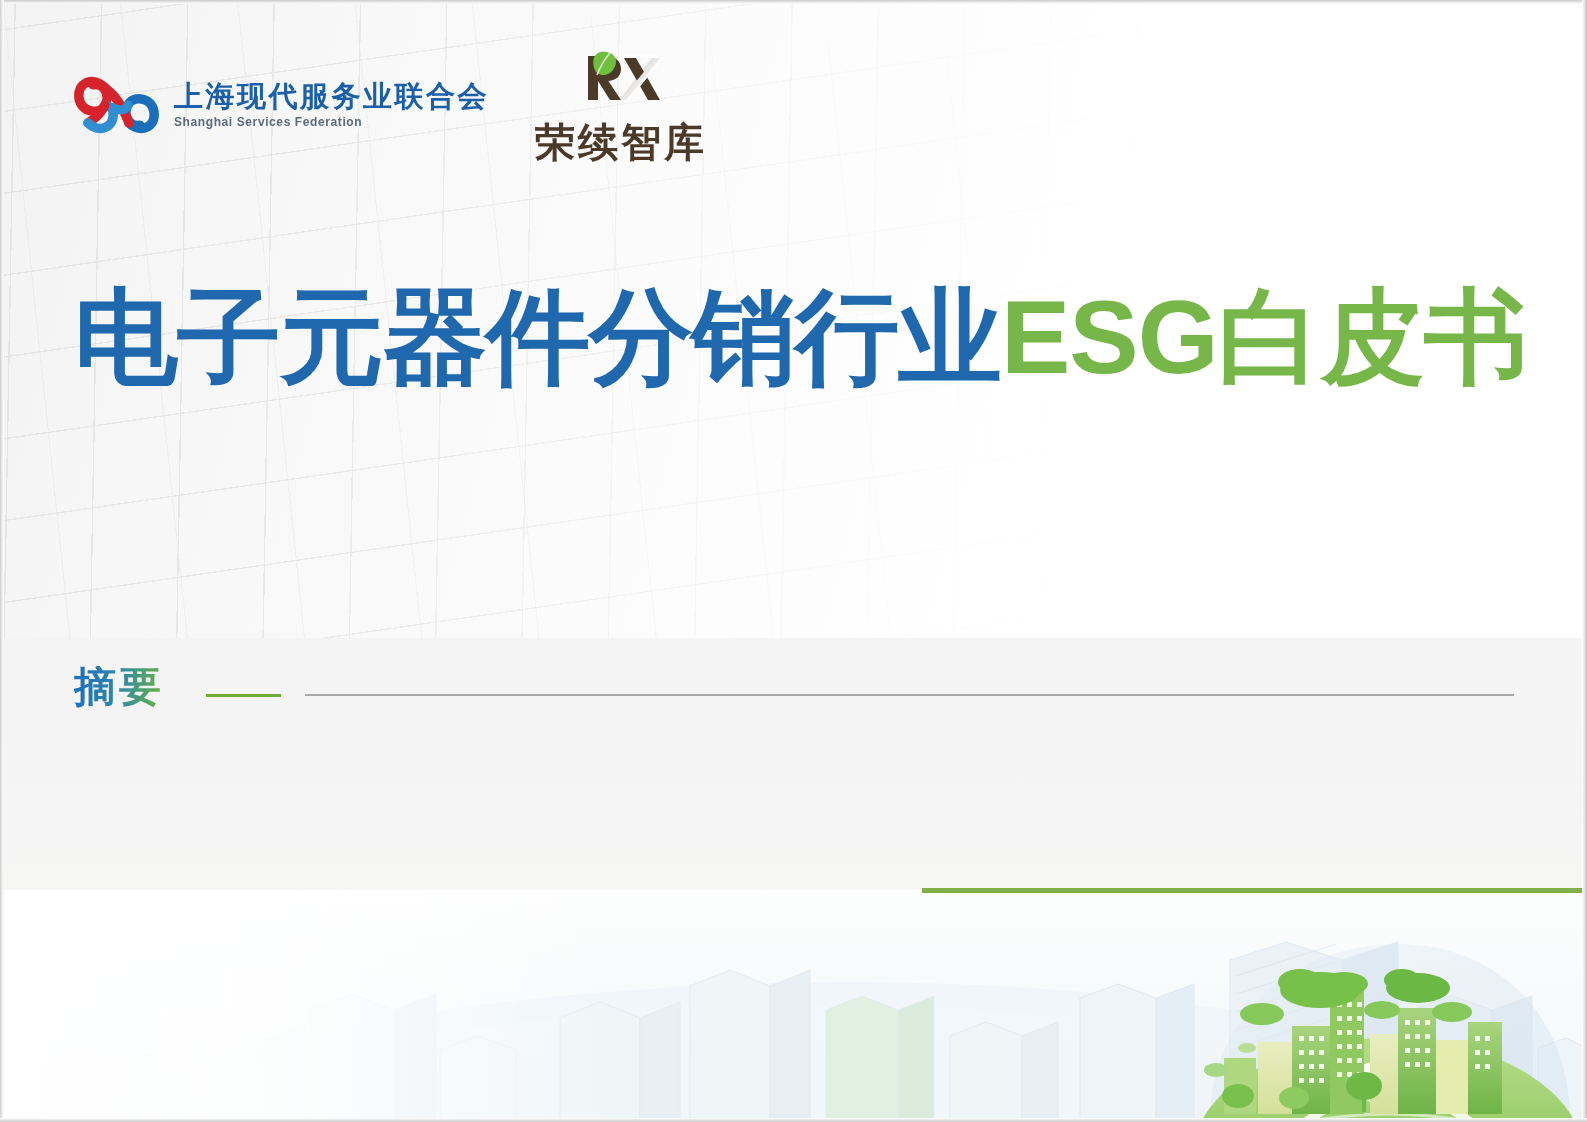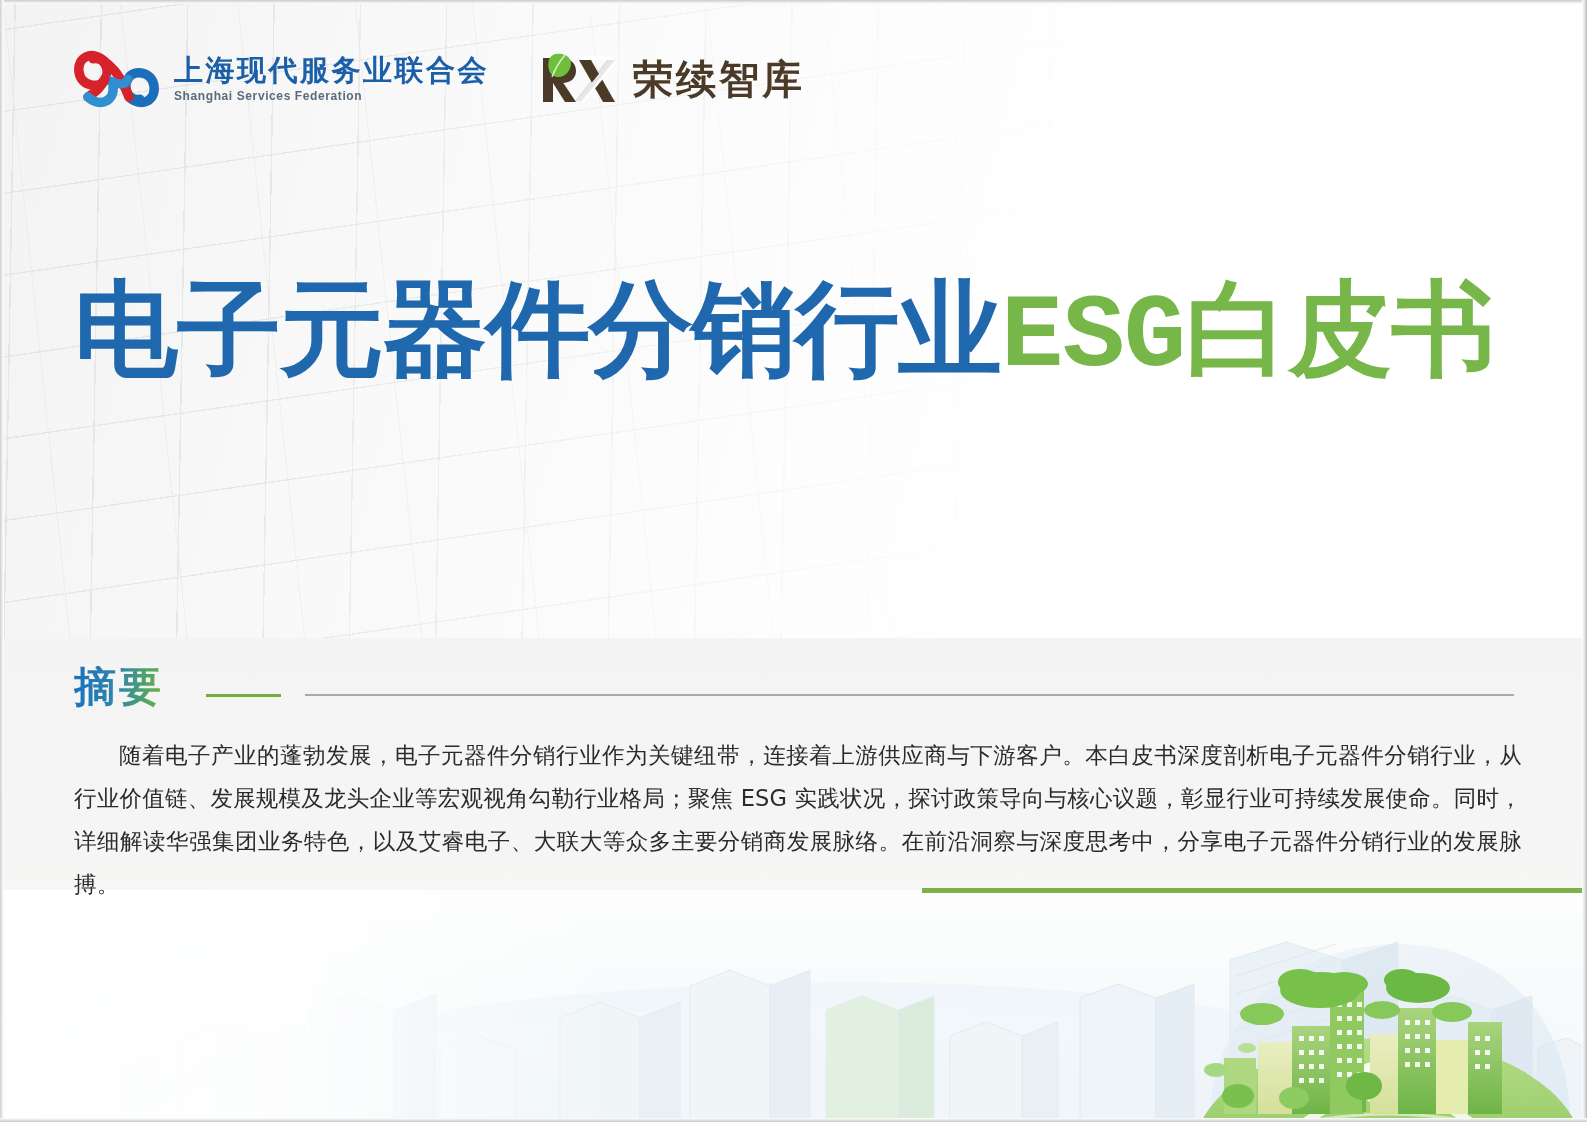--- a/index.html
+++ b/index.html
@@ -96,33 +96,33 @@
   .ssf-cn {
     font-size: 29px; font-weight: 700; color: #1a5fa8;
     letter-spacing: 2.5px; line-height: 1.12;
     font-family: "DejaVu Sans", "Liberation Sans", sans-serif;
   }
   .ssf-en {
     font-size: 12px; font-weight: 700; color: #5b6b7c;
     letter-spacing: .6px; line-height: 1.25; margin-top: 2px;
   }
   .logo-divider { width: 46px; }
-  .logo-rx { display: flex; align-items: center; gap: 16px; }
+  .logo-rx { display: flex; align-items: center; gap: 16px; flex-direction: column; }
   .rx-mark { width: 82px; height: 58px; flex: 0 0 auto; }
   .rx-cn {
     font-size: 40px; font-weight: 700; color: #4b3a28;
     letter-spacing: 3px; line-height: 1;
     font-family: "DejaVu Sans", "Liberation Sans", sans-serif;
   }
 
   
   #title {
     position: absolute; left: 74px; top: 282px;
     z-index: 20;
-    font-family: Liberation Mono, monospace;
+    font-family: Liberation Sans, sans-serif;
     font-weight: 700;
     font-size: 104px;
     line-height: 1.06;
     letter-spacing: -1px;
     white-space: nowrap;
   }
   #title .t-blue  { color: #2068ae; }
   #title .t-green { color: #77b74a; }
 
   
@@ -241,21 +241,20 @@
   <h1 id="title">
     <span class="t-blue">电子元器件分销行业</span><span class="t-green">ESG白皮书</span>
   </h1>
 
   <section id="abstract">
     <div id="abstract-head">
       <span class="abs-title">摘要</span>
       <span class="abs-rule-green"></span>
       <span class="abs-rule-grey"></span>
     </div>
-    <p id="abstract-body">随着电子产业的蓬勃发展，电子元器件分销行业作为关键纽带，连接着上游供应商与下游客户。本白皮书深度剖析电子元器件分销行业，从行业价值链、发展规模及龙头企业等宏观视角勾勒行业格局；聚焦 ESG 实践状况，探讨政策导向与核心议题，彰显行业可持续发展使命。同时，详细解读华强集团业务特色，以及艾睿电子、大联大等众多主要分销商发展脉络。在前沿洞察与深度思考中，分享电子元器件分销行业的发展脉搏。</p>
   </section>
 
   <div id="abstract-underline"></div>
 
   <div id="bottom-art">
     <svg width="1587" height="232" viewBox="0 0 1587 232">
       <defs>
         <linearGradient id="gGlobe" x1="0" y1="0" x2="0" y2="1">
           <stop offset="0%" stop-color="#b8dc8a"></stop>
           <stop offset="55%" stop-color="#8cc85c"></stop>

